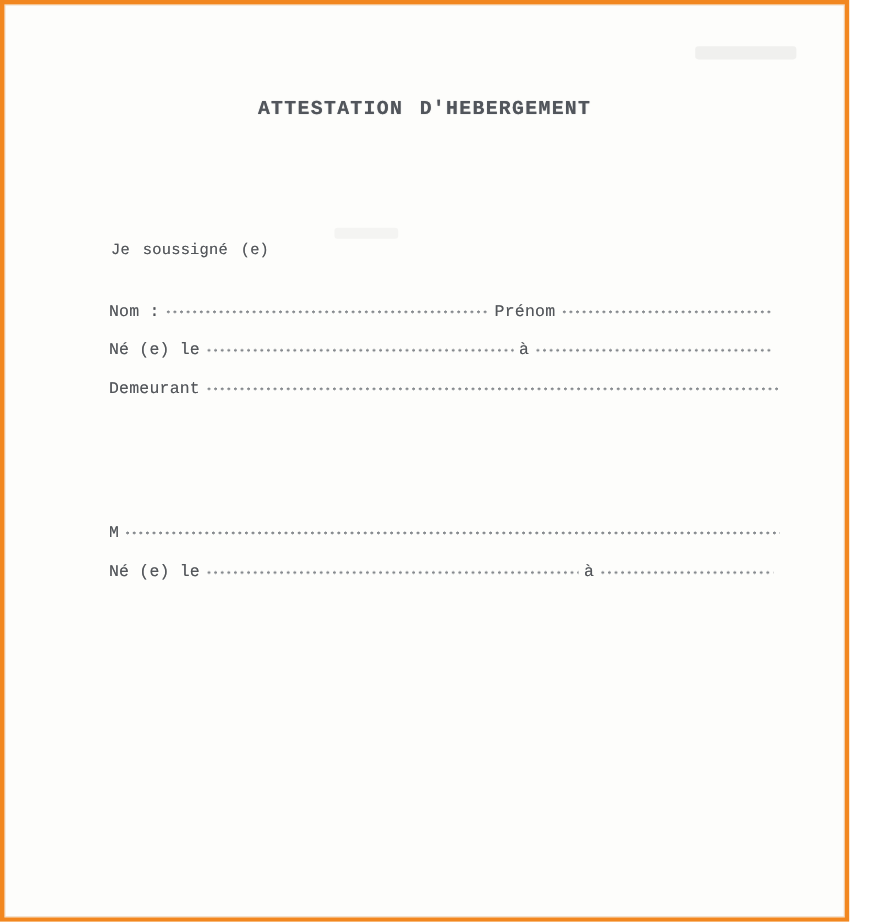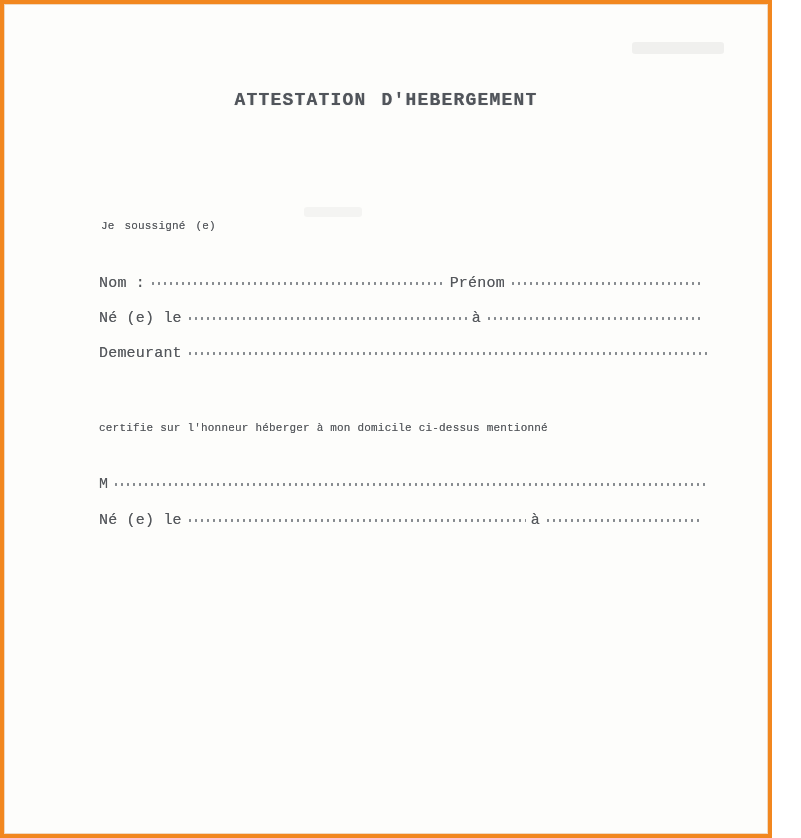--- a/index.html
+++ b/index.html
@@ -27,21 +27,21 @@
     font-size: 18px;
     font-weight: bold;
     letter-spacing: 1.2px;
     word-spacing: 3px;
     color: #51555b;
     text-shadow: 0 0 0.7px rgba(90, 94, 100, 0.8);
   }
 
   .text-line {
     position: absolute;
-    font-size: 11px;
+    font-size: 14px;
     letter-spacing: 0.2px;
     text-shadow: 0 0 0.6px rgba(95, 98, 104, 0.65);
     white-space: nowrap;
   }
 
   .field-line {
     position: absolute;
     left: 95px;
     right: 60px;
     display: flex;
@@ -123,21 +123,20 @@
     <span class="dots" style="flex-grow:329;"></span>
     <span class="label">à</span>
     <span class="dots" style="flex-grow:255;"></span>
   </div>
 
   <div class="field-line" style="top:341px; right:54px;">
     <span class="label">Demeurant</span>
     <span class="dots"></span>
   </div>
 
-  <div class="text-line" style="top:418px; left:95px;">certifie sur l'honneur héberger à mon domicile ci-dessus mentionné</div>
 
   <div class="field-line" style="top:472px; right:54px;">
     <span class="label">M</span>
     <span class="dots"></span>
   </div>
 
   <div class="field-line" style="top:508px;">
     <span class="label">Né (e) le</span>
     <span class="dots" style="flex-grow:397;"></span>
     <span class="label">à</span>

